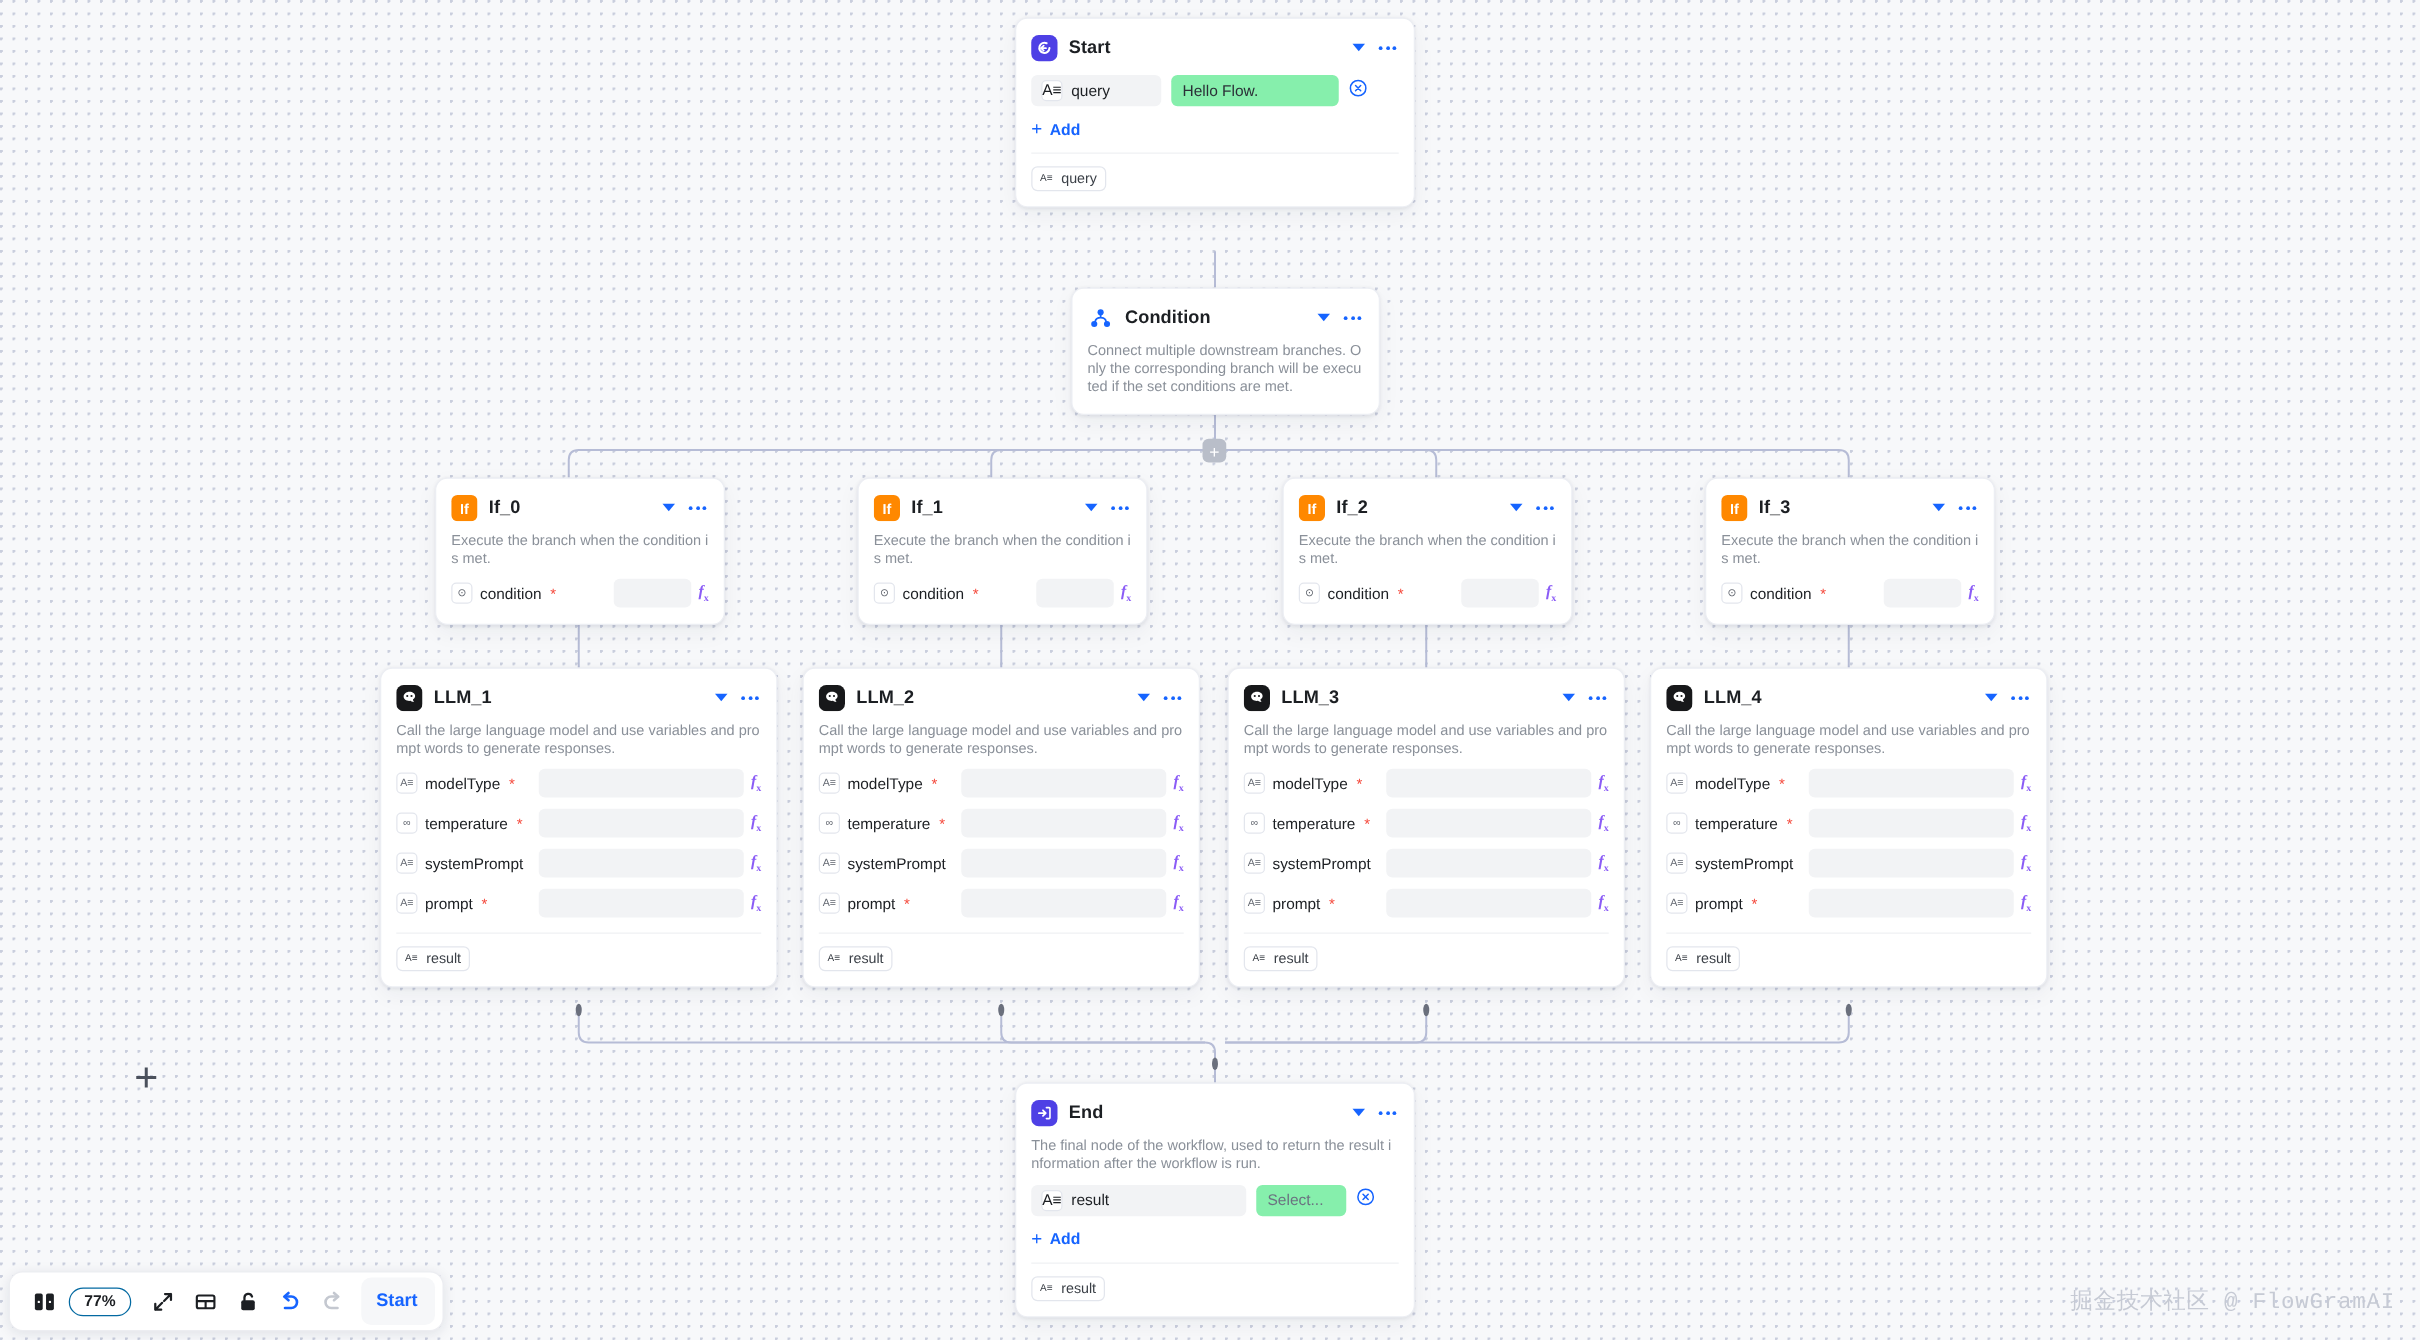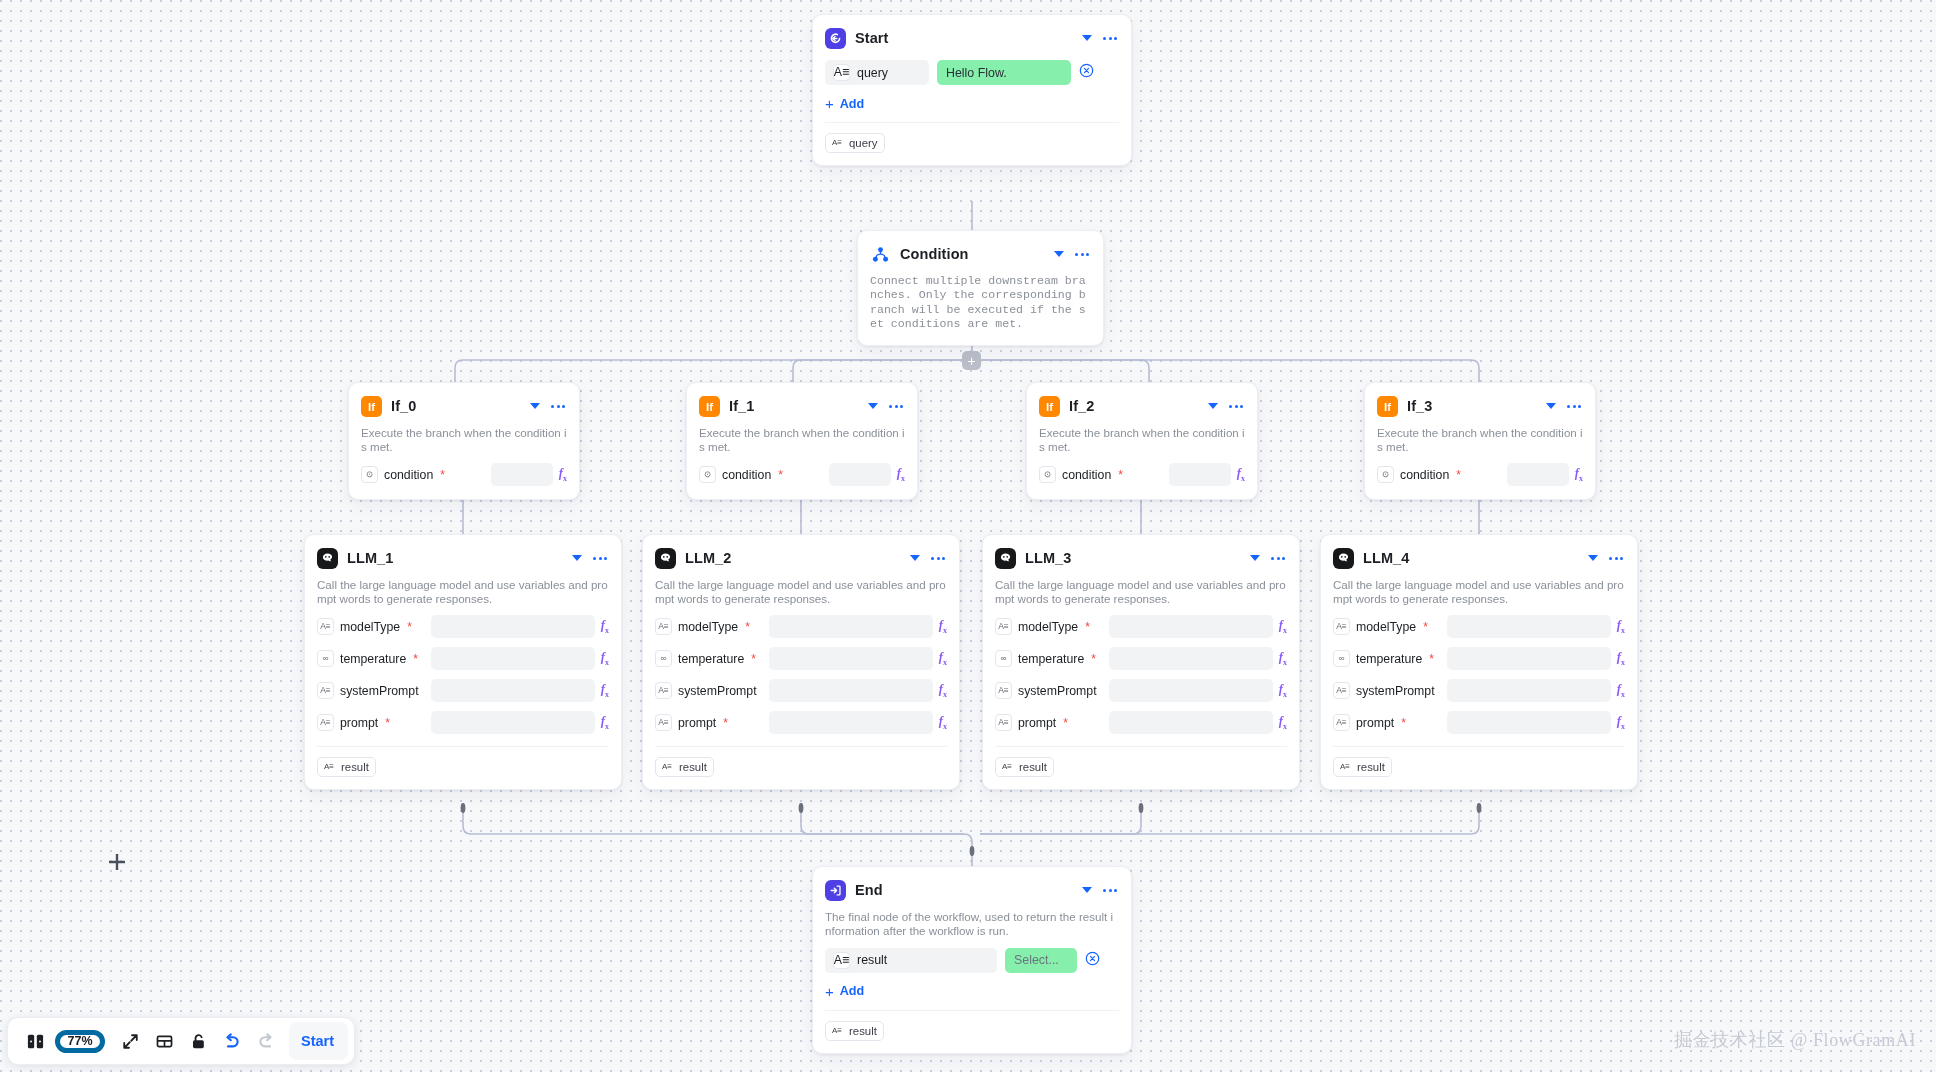--- a/index.html
+++ b/index.html
@@ -118,37 +118,37 @@
     height: 48px; display: flex; align-items: center; gap: 0px;
     background: #fff; border: 1px solid #ecedf1; border-radius: 11px;
     box-shadow: 0 2px 10px rgba(20,30,60,.10);
     padding: 0 6px 0 10px;
   }
   .tb-btn {
     width: 34px; height: 34px; display: flex; align-items: center; justify-content: center;
     border-radius: 7px; cursor: pointer;
   }
   .zoom-pill {
-    border: 5px solid #0369a1; border-radius: 13px; height: 23px;
+    border: 1px solid #0369a1; border-radius: 13px; height: 23px;
     min-width: 50px; display: flex; align-items: center; justify-content: center;
     font-size: 12.5px; color: #1c1f23; font-weight: 600; margin: 0 8px 0 3px;
     cursor: pointer;
   }
   .save-btn {
     margin-left: 6px; height: 38px; padding: 0 14px 0 12px;
     display: flex; align-items: center;
     background: #f6f7f9; border-radius: 8px;
     color: #1664ff; font-size: 14.5px; font-weight: 700; cursor: pointer;
   }
 
   #watermark {
     position: absolute; right: 20px; bottom: 20px;
     font-size: 18px; color: #c6cad4; letter-spacing: .6px;
     white-space: nowrap;
-    font-family: Liberation Serif, serif;
+    font-family: Liberation Mono, monospace;
   }
   #cursor-plus {
     position: absolute; left: 105px; top: 850px;
     width: 24px; height: 24px;
   }
   .branch-plus {
     position: absolute; width: 19px; height: 19px; border-radius: 5px;
     background: #b9bec9; display: flex; align-items: center; justify-content: center;
     color: #fff; font-size: 14px; line-height: 1; cursor: pointer;
   }
@@ -246,21 +246,21 @@
       <span class="node-title">Condition</span>
       <span class="head-btn">
           <i class="caret"></i>
         </span>
       <span class="head-btn dots">
           <i></i>
           <i></i>
           <i></i>
         </span>
     </div>
-    <div class="node-desc" style="margin-bottom:2px;font-family:Liberation Mono, monospace;">Connect multiple downstream branches. Only the corresponding branch will be executed if the set conditions are met.</div>
+    <div class="node-desc" style="margin-bottom:2px;">Connect multiple downstream branches. Only the corresponding branch will be executed if the set conditions are met.</div>
   </div>
 
   <div id="if-layer">
       <div class="node" style="left:348px; top:382px; width:232px;">
         <div class="node-head">
           <span class="node-icon">
             <svg width="21" height="21" viewBox="0 0 21 21">
               <rect width="21" height="21" rx="5" fill="#ff8800"></rect>
               <text x="10.5" y="15" text-anchor="middle" font-family="Liberation Sans, sans-serif" font-size="11.5" font-weight="700" fill="#fff">If</text>
             </svg>

